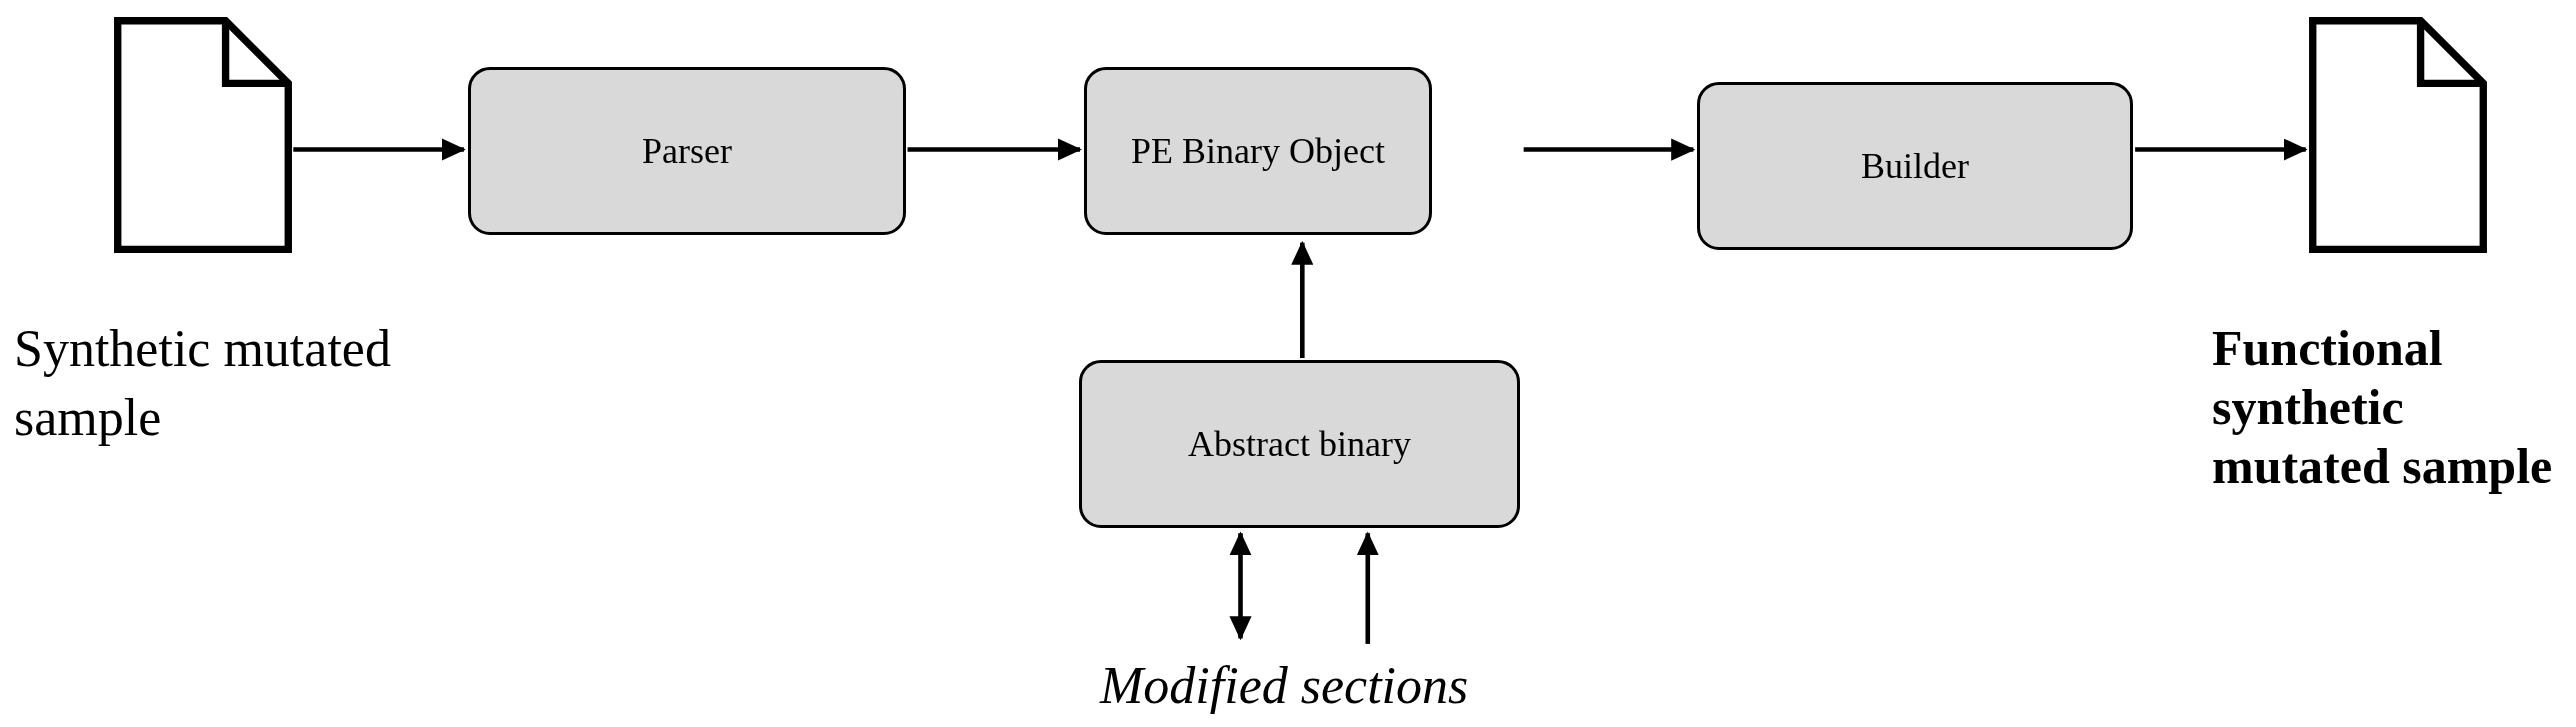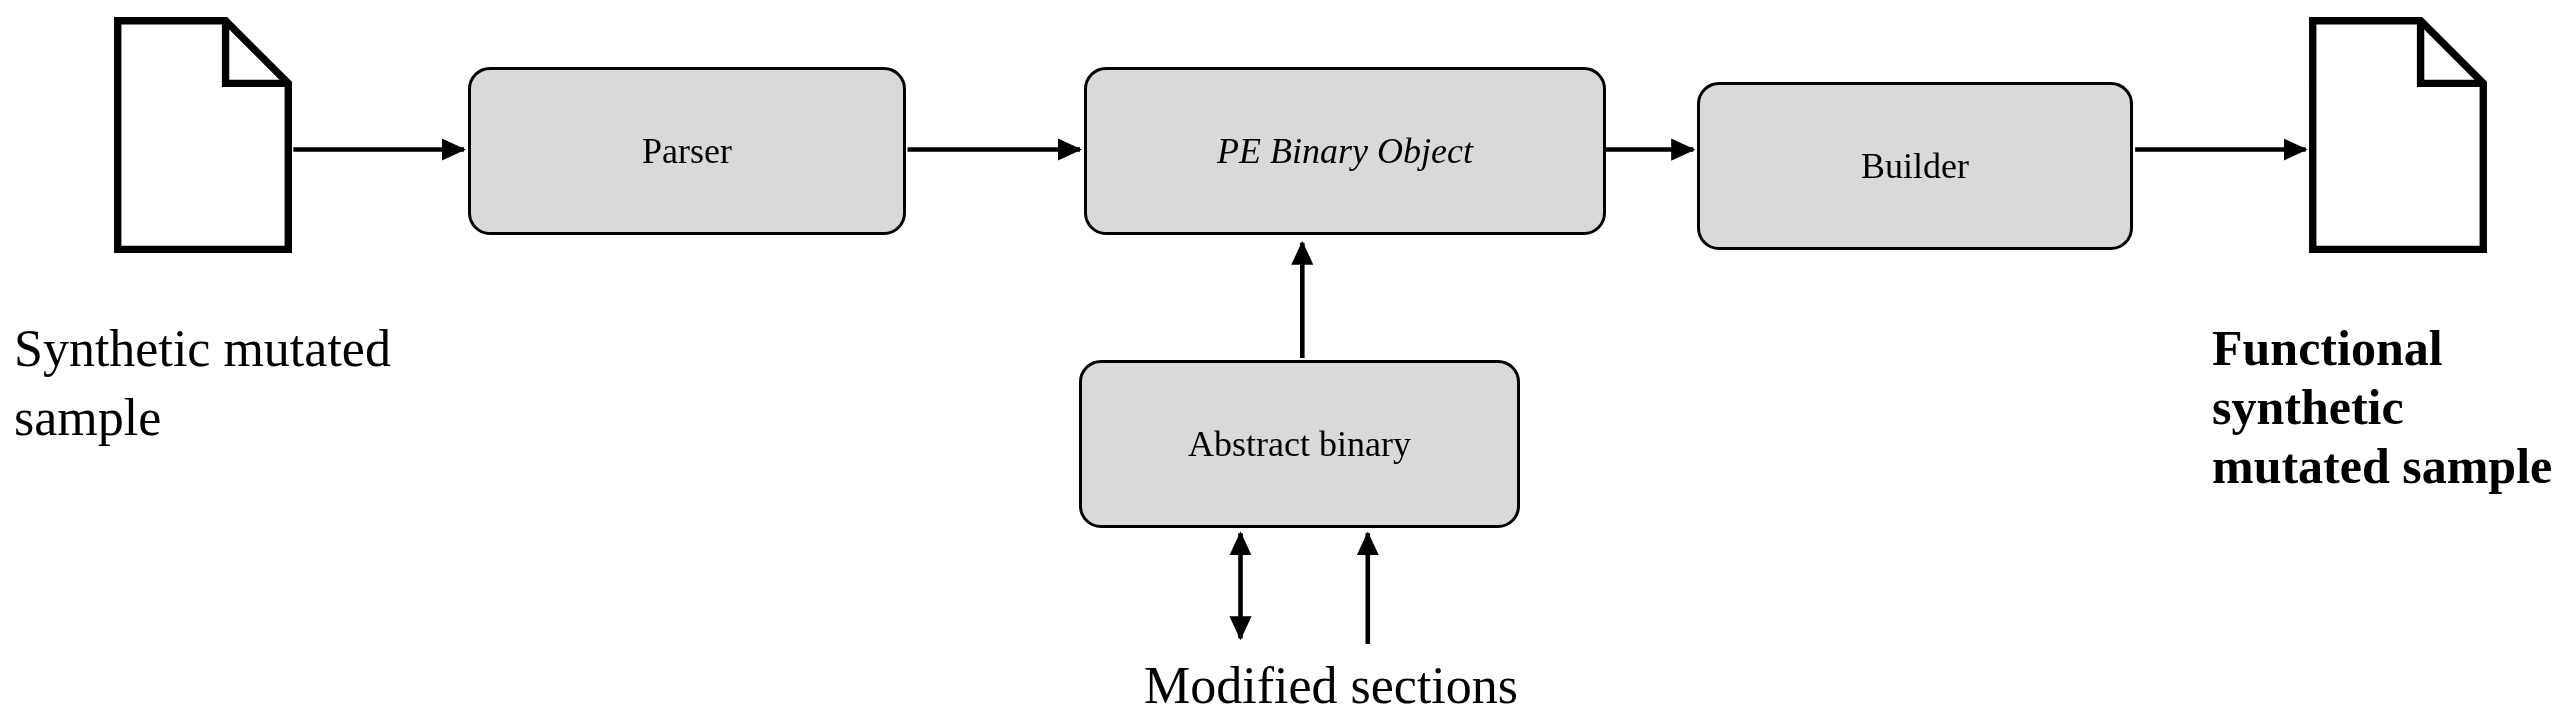--- a/index.html
+++ b/index.html
@@ -16,34 +16,34 @@
   .overlay .head{fill:var(--line-color,#000);}
   .box{
     position:absolute;box-sizing:border-box;
     background:var(--box-fill,#d9d9d9);
     border:3.7px solid var(--line-color,#000);
     border-radius:22px;
     display:flex;align-items:center;justify-content:center;
     font-size:36px;line-height:1;white-space:nowrap;
   }
   .box-parser  {left:468px; top:67px;  width:438px; height:168px;}
-  .box-pe      {left:1084px;top:67px;  width:522px; height:168px;font-style:italic;}
+  .box-pe      {left:1084px;top:67px;  width:348px; height:168px;}
   .box-builder {left:1697px;top:82px;  width:436px; height:168px;}
   .box-abstract{left:1079px;top:360px; width:441px; height:168px;}
   .doc{position:absolute;}
   .doc path{stroke:var(--line-color,#000);stroke-width:8;}
   .doc-left {left:114px; top:16.6px;}
   .doc-right{left:2309px;top:16.6px;}
   .caption{
     position:absolute;text-align:left;
     font-size:52px;white-space:pre-line;
   }
   .cap-left {left:14px;  top:315px; width:387px; line-height:1.32;}
   .cap-right{left:2212px;top:319px; width:364px; line-height:1.18; font-size:50px;font-weight:bold;}
-  .cap-mod  {left:1144px;top:655px; width:406px; line-height:1.2;}
+  .cap-mod  {left:1100px;top:655px; width:406px; line-height:1.2;font-style:italic;}
 </style>
 </head>
 <body>
 
 <div class="canvas">
 
   <svg class="overlay" aria-hidden="true" viewBox="0 0 2793 789" width="2576" height="728">
     <defs>
       <marker id="head" class="head" viewBox="0 0 26 24" refX="24" refY="12" markerWidth="26" markerHeight="24" markerUnits="userSpaceOnUse" orient="auto-start-reverse">
         <path class="head" d="M0,0 L26,12 L0,24 Z"></path>

